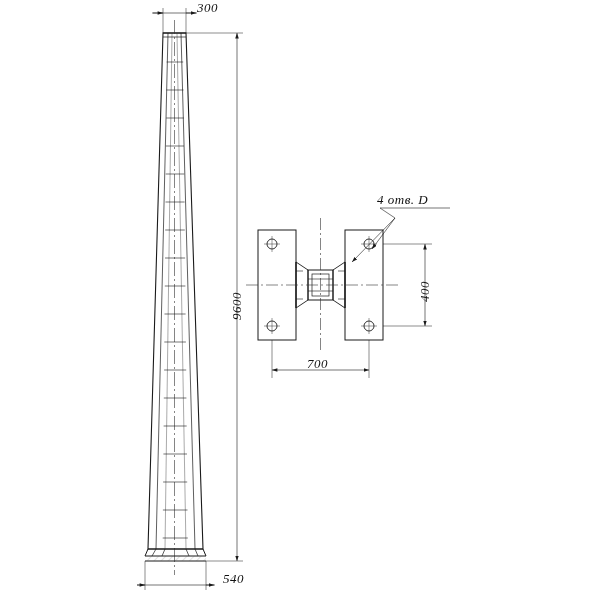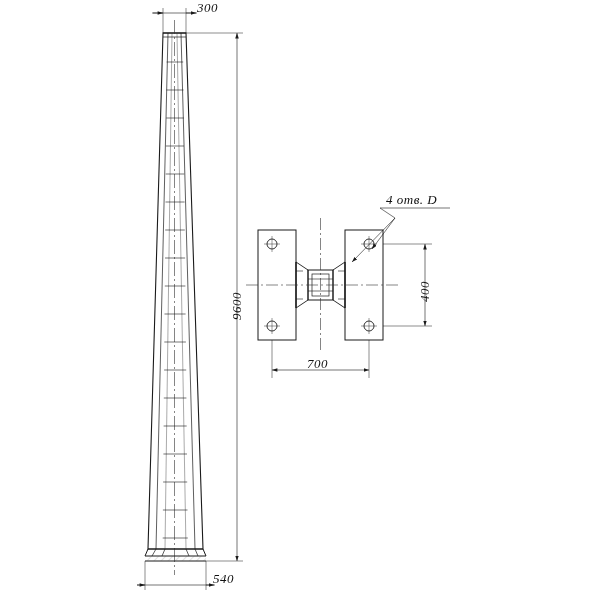--- a/index.html
+++ b/index.html
@@ -188,21 +188,21 @@
       <line x1="272" y1="340" x2="272" y2="378" stroke="#1a1a1a" stroke-width="0.5"></line>
       <line x1="369" y1="340" x2="369" y2="378" stroke="#1a1a1a" stroke-width="0.5"></line>
       <line x1="272" y1="370" x2="369" y2="370" stroke="#1a1a1a" stroke-width="0.6" marker-start="url(#arrow-start)" marker-end="url(#arrow-end)"></line>
     </g>
   </svg>
 
   <div class="dim-label" style="left:197px; top:0px;">300</div>
 
   <div class="dim-label vertical" style="left:229px; top:320px; transform: rotate(-90deg);">9600</div>
 
-  <div class="dim-label" style="left:213px; top:571px;">540</div>
+  <div class="dim-label" style="left:223px; top:571px;">540</div>
 
   <div class="dim-label vertical" style="left:417px; top:302px; transform: rotate(-90deg);">400</div>
 
   <div class="dim-label" style="left:307px; top:356px;">700</div>
 
-  <div class="dim-label" style="left:386px; top:192px;">4 отв. D</div>
+  <div class="dim-label" style="left:377px; top:192px;">4 отв. D</div>
 
 </div>
 
 </body></html>

